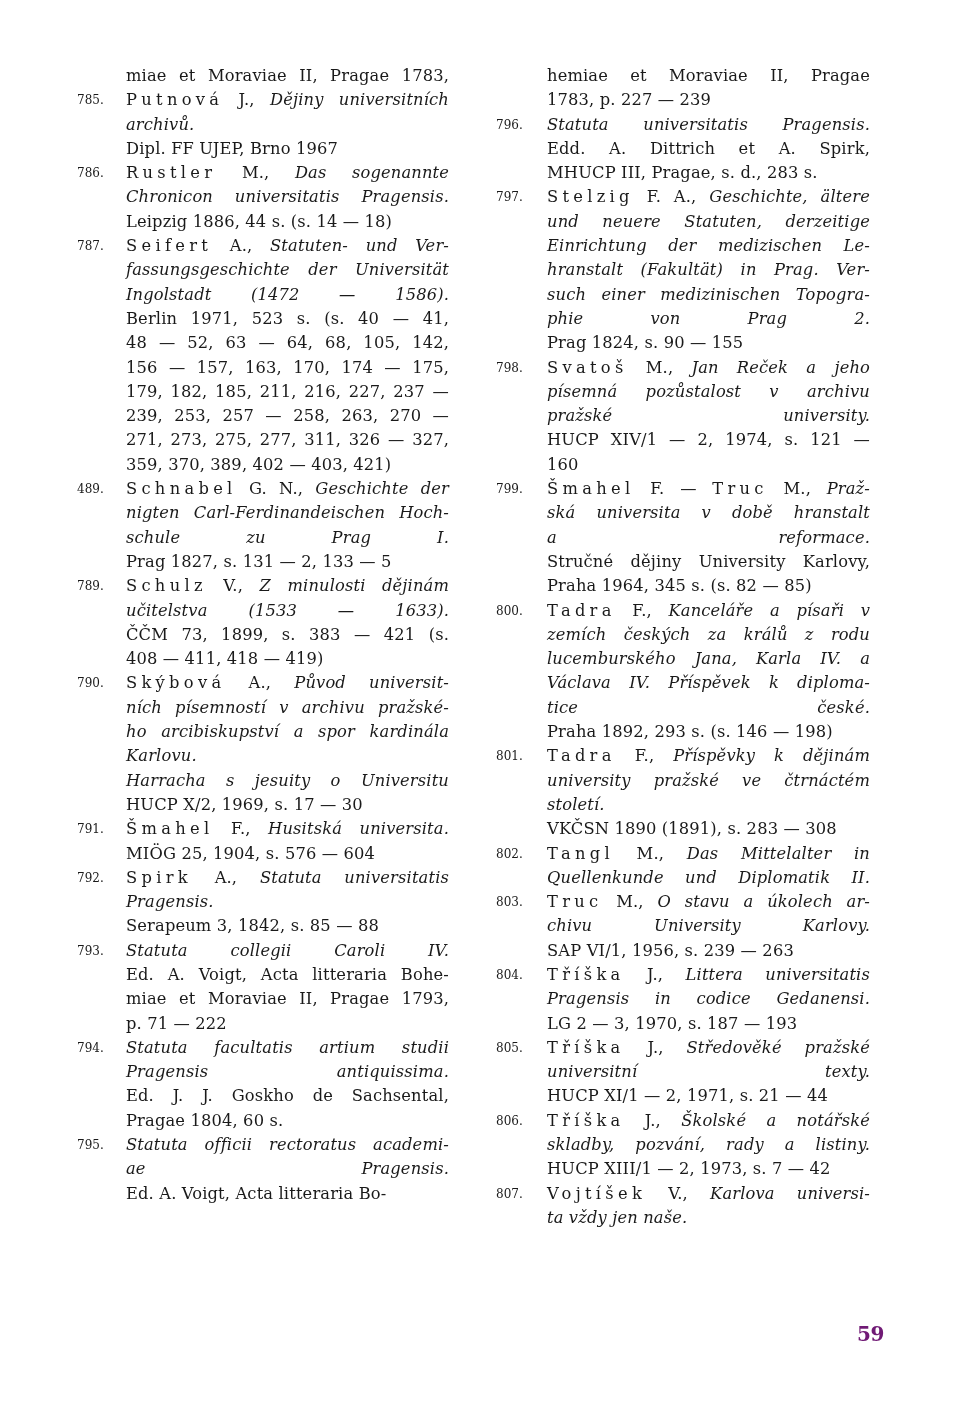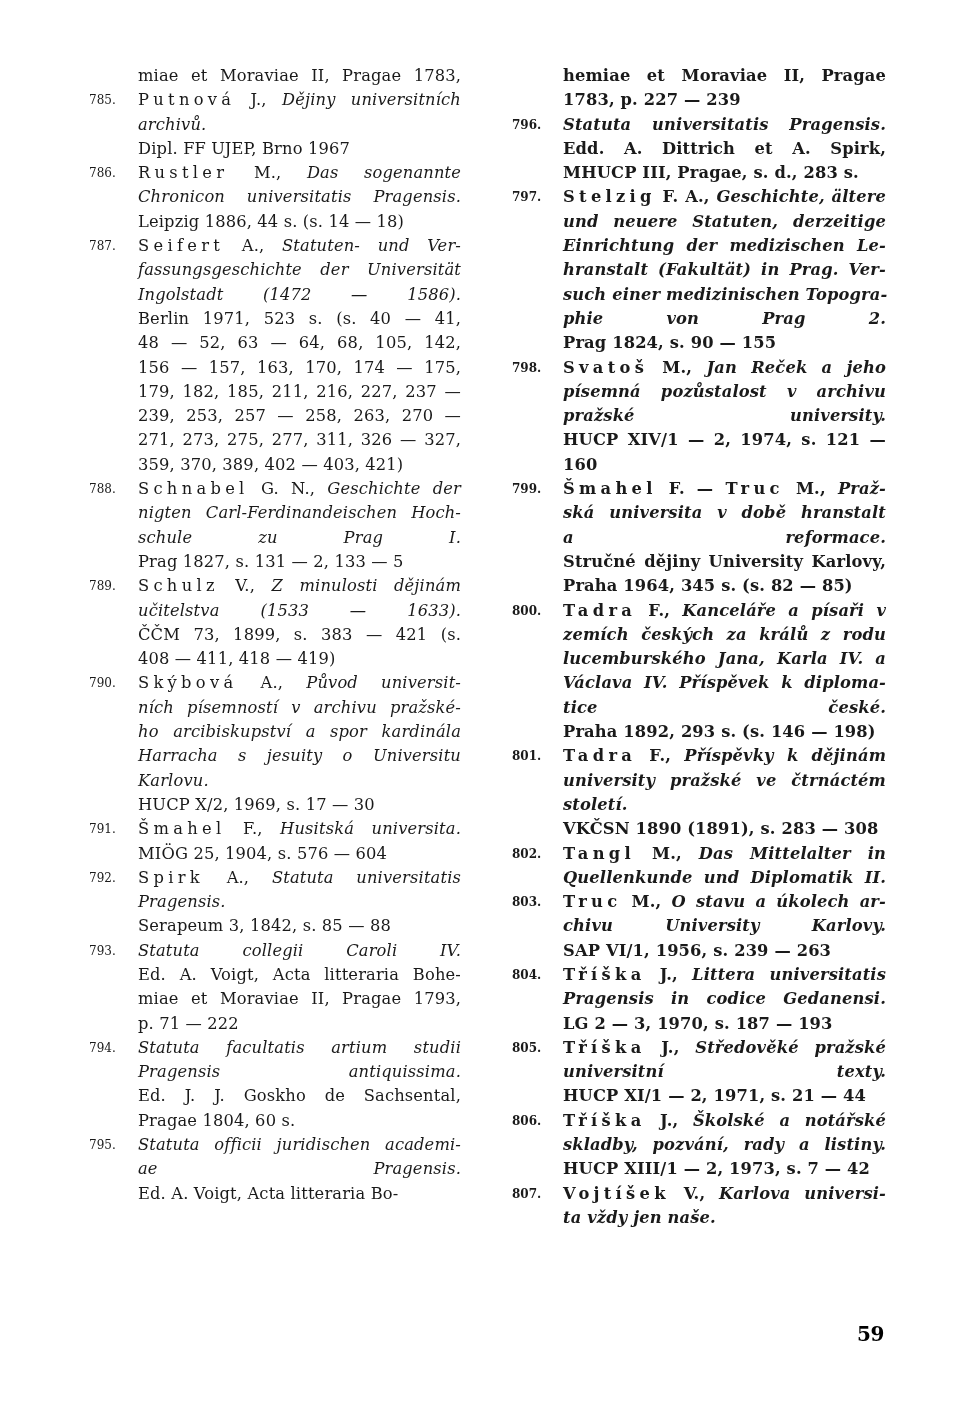--- a/index.html
+++ b/index.html
@@ -2,37 +2,37 @@
 <html><head>
 <meta charset="utf-8">
 <style>
   html, body { margin: 0; padding: 0; background: #ffffff; }
   body {
     width: 960px; height: 1408px; position: relative; overflow: hidden;
     font-family: "DejaVu Serif", "Liberation Serif", serif;
     color: #1a1a1a;
   }
   .column { position: absolute; top: 64px; }
-  .col-left { left: 77px; width: 372px; margin-left: 12px; }
-  .col-right { left: 512px; width: 374px; font-weight: bold; }
+  .col-left { left: 77px; width: 372px; }
+  .col-right { left: 496px; width: 374px; }
   .entry { position: relative; padding-left: 49px; }
   .col-right .entry { padding-left: 51px; }
   .num { position: absolute; left: 0; top: 0; font-size: 12px; line-height: 24.3px; }
   .line {
     display: block; font-size: 16.3px; line-height: 24.3px; height: 24.3px;
     white-space: nowrap; text-align: justify; text-align-last: justify;
     letter-spacing: 0.15px;
   }
   .line.last { text-align-last: left; }
   .line .au { letter-spacing: 4.3px; }
   .line i { font-style: italic; }
   .page-number {
     position: absolute; left: 857px; top: 1322px;
     font-family: "DejaVu Serif", serif; font-weight: bold; font-size: 20px;
-    letter-spacing: -0.5px; color: #000000;
+    letter-spacing: -0.5px; color: #701a75;
   }
 </style>
 </head>
 <body>
 
 <div class="column col-left">
     <div class="entry">
       <span class="line"><span>miae et Moraviae II, Pragae 1783,</span></span>
     </div>
     <div class="entry">
@@ -54,40 +54,40 @@
       <span class="line"><i>Ingolstadt (1472 — 1586).</i></span>
       <span class="line"><span>Berlin 1971, 523 s. (s. 40 — 41,</span></span>
       <span class="line"><span>48 — 52, 63 — 64, 68, 105, 142,</span></span>
       <span class="line"><span>156 — 157, 163, 170, 174 — 175,</span></span>
       <span class="line"><span>179, 182, 185, 211, 216, 227, 237 —</span></span>
       <span class="line"><span>239, 253, 257 — 258, 263, 270 —</span></span>
       <span class="line"><span>271, 273, 275, 277, 311, 326 — 327,</span></span>
       <span class="line last"><span>359, 370, 389, 402 — 403, 421)</span></span>
     </div>
     <div class="entry">
-      <span class="num">788.</span>
+      <span class="num">489.</span>
       <span class="line"><span class="au">Schnabel</span><span> G. N., </span><i>Geschichte der</i></span>
       <span class="line"><i>nigten Carl-Ferdinandeischen Hoch-</i></span>
       <span class="line"><i>schule zu Prag I.</i></span>
       <span class="line last"><span>Prag 1827, s. 131 — 2, 133 — 5</span></span>
     </div>
     <div class="entry">
       <span class="num">789.</span>
       <span class="line"><span class="au">Schulz</span><span> V., </span><i>Z minulosti dějinám</i></span>
       <span class="line"><i>učitelstva (1533 — 1633).</i></span>
       <span class="line"><span>ČČM 73, 1899, s. 383 — 421 (s.</span></span>
       <span class="line last"><span>408 — 411, 418 — 419)</span></span>
     </div>
     <div class="entry">
       <span class="num">790.</span>
       <span class="line"><span class="au">Skýbová</span><span>  A., </span><i>Původ universit-</i></span>
       <span class="line"><i>ních písemností v archivu pražské-</i></span>
       <span class="line"><i>ho arcibiskupství a spor kardinála</i></span>
+      <span class="line"><i>Karlovu.</i></span>
       <span class="line"><i>Harracha s jesuity o Universitu</i></span>
-      <span class="line"><i>Karlovu.</i></span>
       <span class="line last"><span>HUCP X/2, 1969, s. 17 — 30</span></span>
     </div>
     <div class="entry">
       <span class="num">791.</span>
       <span class="line"><span class="au">Šmahel</span><span> F., </span><i>Husitská universita.</i></span>
       <span class="line last"><span>MIÖG 25, 1904, s. 576 — 604</span></span>
     </div>
     <div class="entry">
       <span class="num">792.</span>
       <span class="line"><span class="au">Spirk</span><span>  A., </span><i>Statuta universitatis</i></span>
@@ -103,21 +103,21 @@
     </div>
     <div class="entry">
       <span class="num">794.</span>
       <span class="line"><i>Statuta facultatis artium studii</i></span>
       <span class="line"><i>Pragensis antiquissima.</i></span>
       <span class="line"><span>Ed. J. J. Goskho de Sachsental,</span></span>
       <span class="line last"><span>Pragae 1804, 60 s.</span></span>
     </div>
     <div class="entry">
       <span class="num">795.</span>
-      <span class="line"><i>Statuta officii juridischen academi-</i></span>
+      <span class="line"><i>Statuta officii rectoratus academi-</i></span>
       <span class="line"><i>ae Pragensis.</i></span>
       <span class="line last"><span>Ed. A. Voigt, Acta litteraria Bo-</span></span>
     </div>
   </div>
 <div class="column col-right">
     <div class="entry">
       <span class="line"><span>hemiae et Moraviae II, Pragae</span></span>
       <span class="line last"><span>1783, p. 227 — 239</span></span>
     </div>
     <div class="entry">

